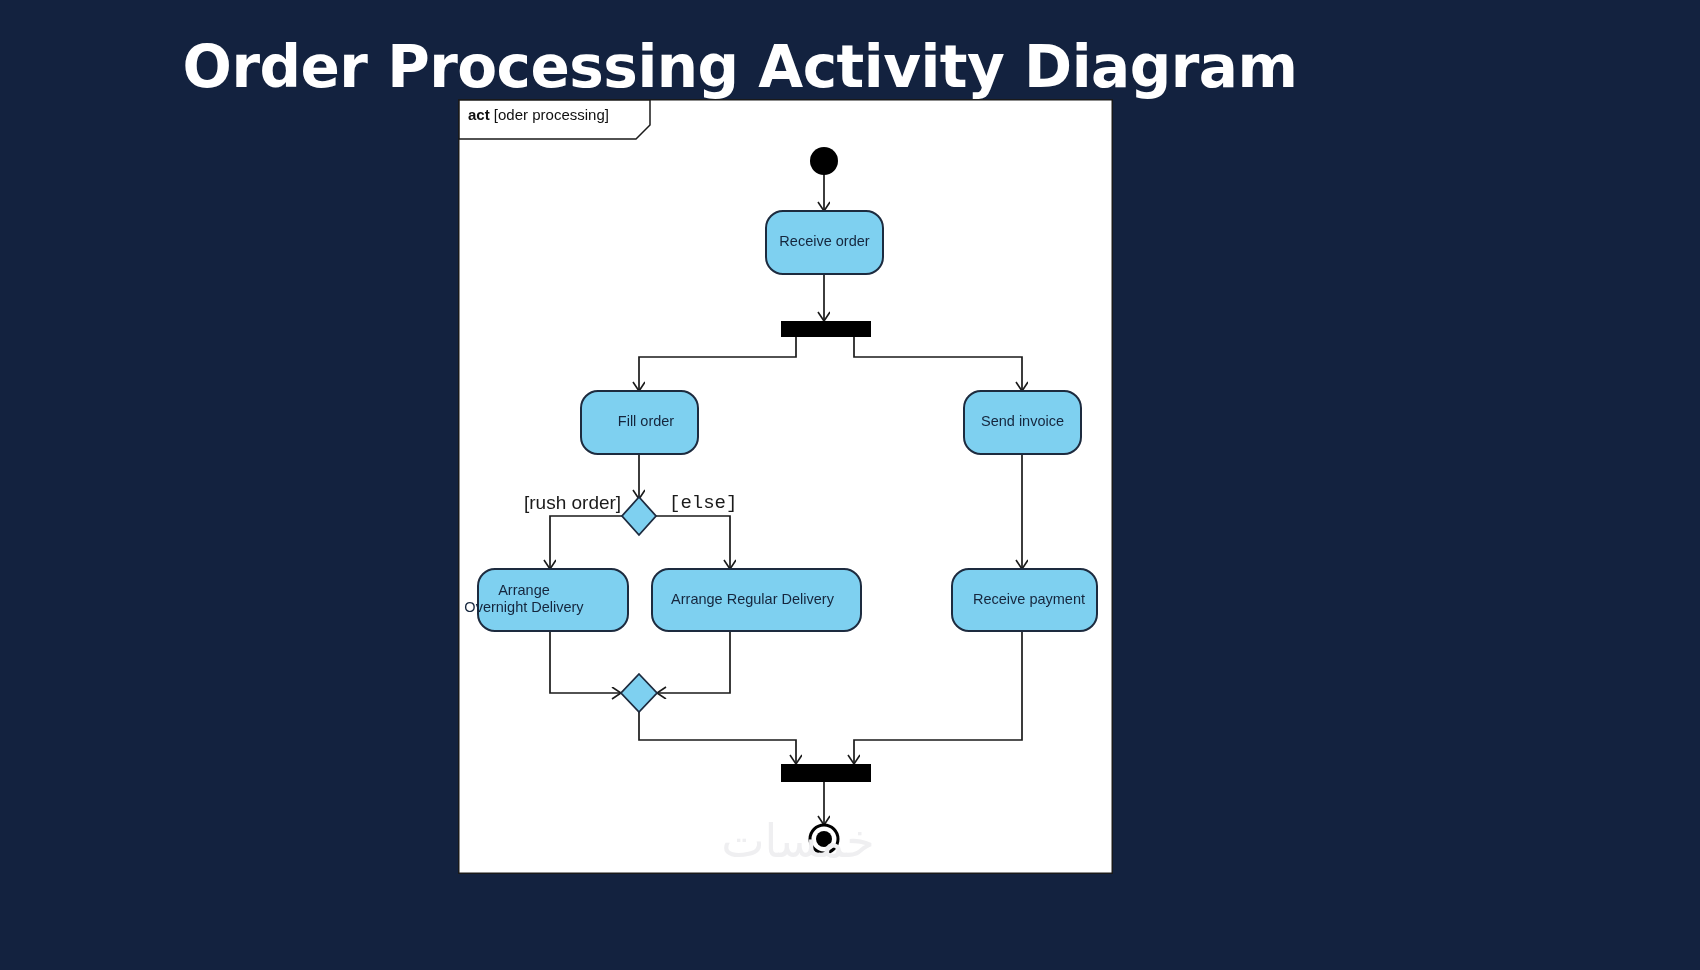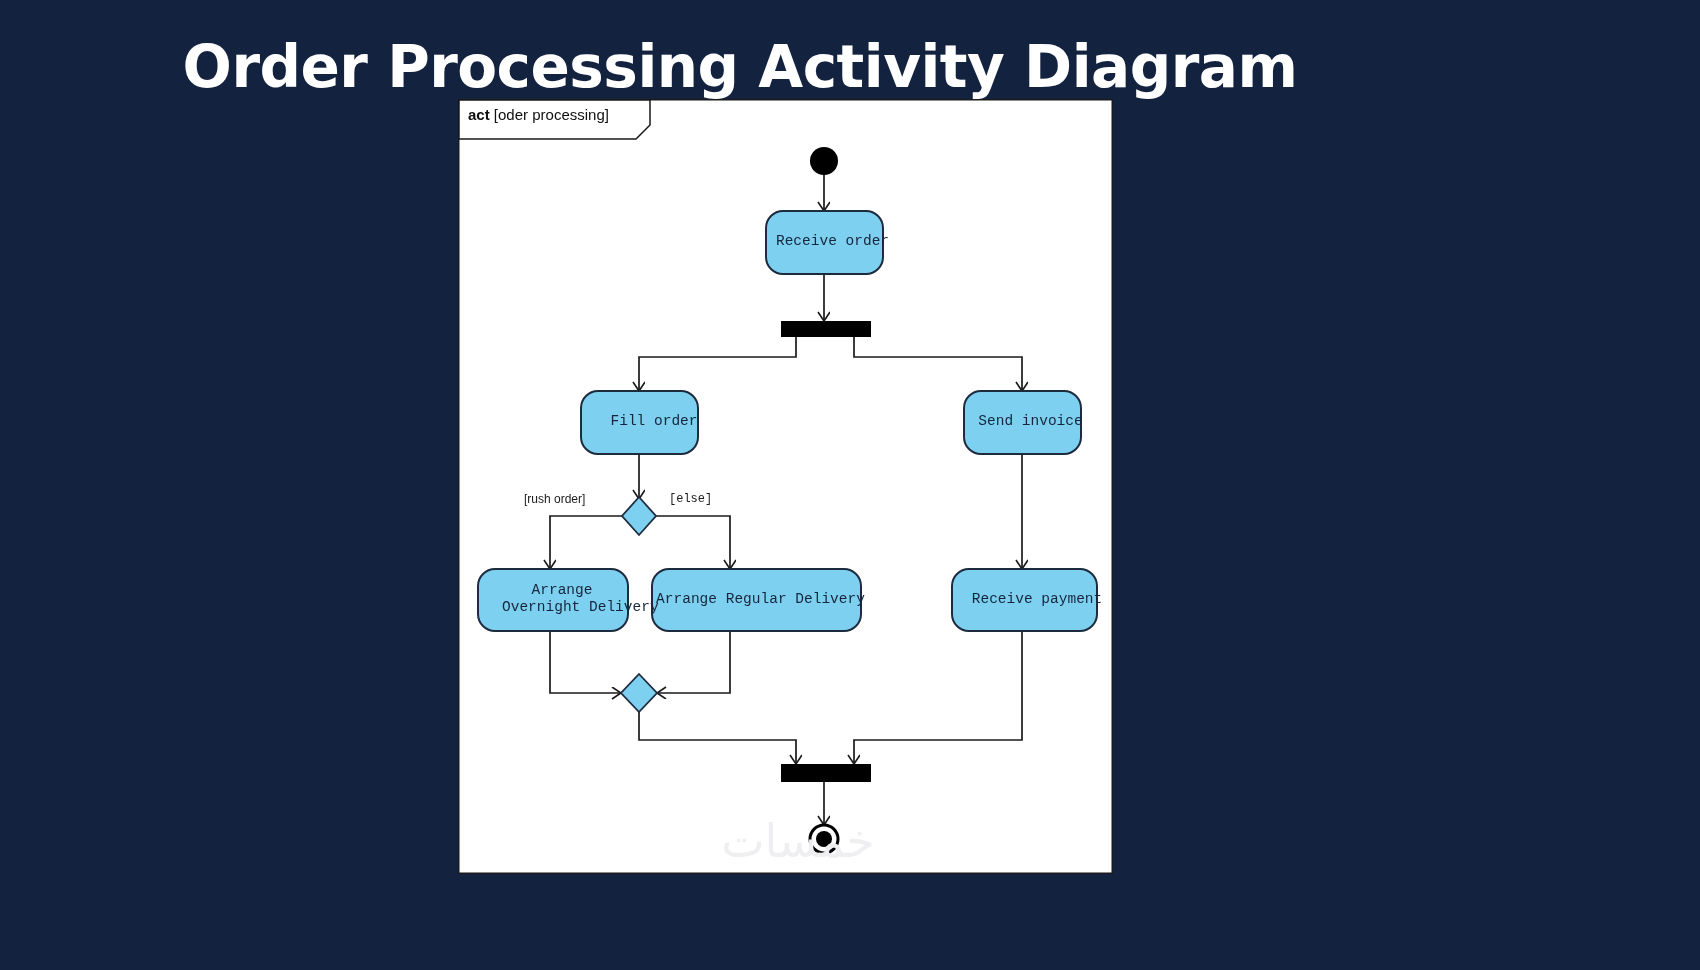--- a/index.html
+++ b/index.html
@@ -57,27 +57,26 @@
     font-weight: bold;
   }
   .node-label {
     position: absolute;
     text-align: center;
     color: #15263d;
     font-size: 14.5px;
     line-height: 17px;
     white-space: pre;
     pointer-events: none;
-    font-family: Liberation Mono, monospace;
-    padding-left: 8px;
+    font-family: Liberation Sans, sans-serif;
   }
   .guard-label {
     position: absolute;
     color: #1b1b1b;
-    font-size: 12px;
+    font-size: 19px;
     white-space: nowrap;
     font-family: "Liberation Sans", sans-serif;
   }
   #watermark {
     position: absolute;
     left: 210px;
     top: 715px;
     width: 260px;
     text-align: center;
     font-size: 46px;
@@ -167,21 +166,21 @@
     <span class="kw">act</span>
     <span>[oder processing]</span>
   </div>
 
   <div class="node-label" style="left:308px; top:134px; width:117px;">Receive order</div>
 
   <div class="node-label" style="left:123px; top:314px; width:130px;">Fill order</div>
 
   <div class="node-label" style="left:506px; top:314px; width:117px;">Send invoice</div>
 
-  <div class="node-label" style="left:36px; top:483px; width:120px;">Arrange
+  <div class="node-label" style="left:6px; top:483px; width:120px;">Arrange
 Overnight Delivery</div>
 
   <div class="node-label" style="left:190px; top:492px; width:209px;">Arrange Regular Delivery</div>
 
   <div class="node-label" style="left:494px; top:492px; width:154px;">Receive payment</div>
 
   <div class="guard-label" style="left:66px; top:393px;">[rush order]</div>
 
   <div class="guard-label" style="left:211px; top:393px;font-family:Liberation Mono, monospace;">[else]</div>
 

